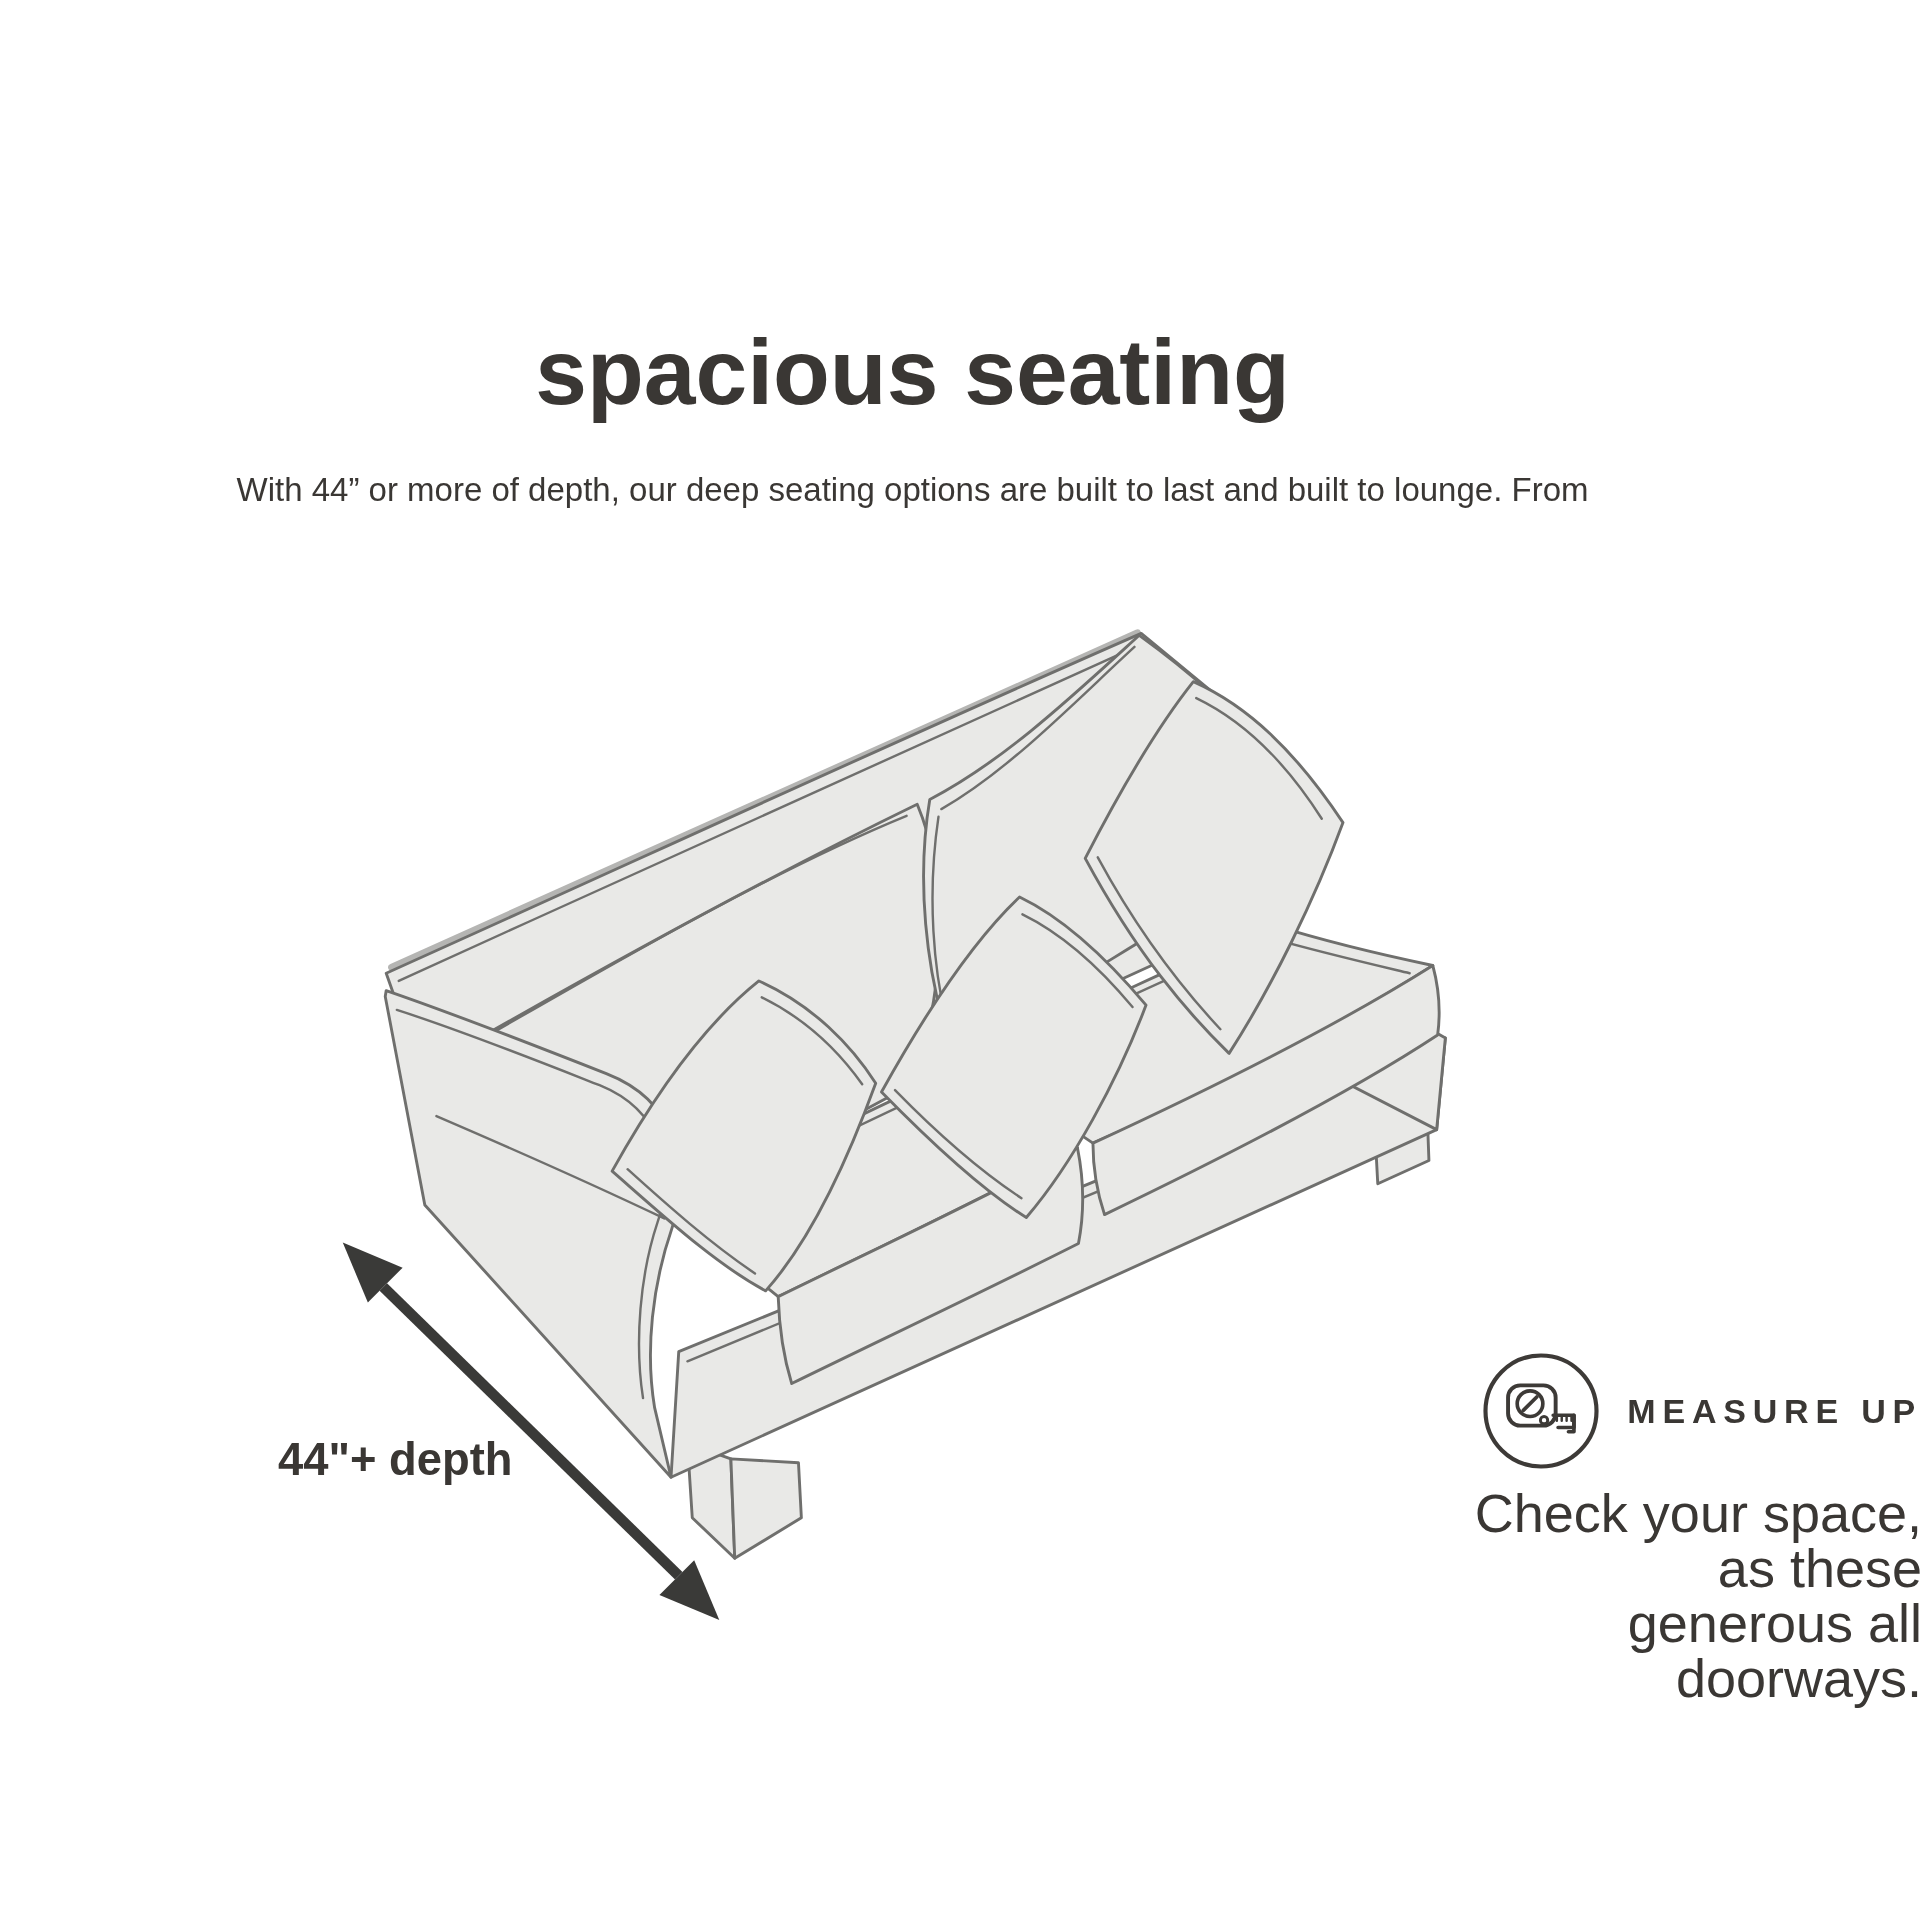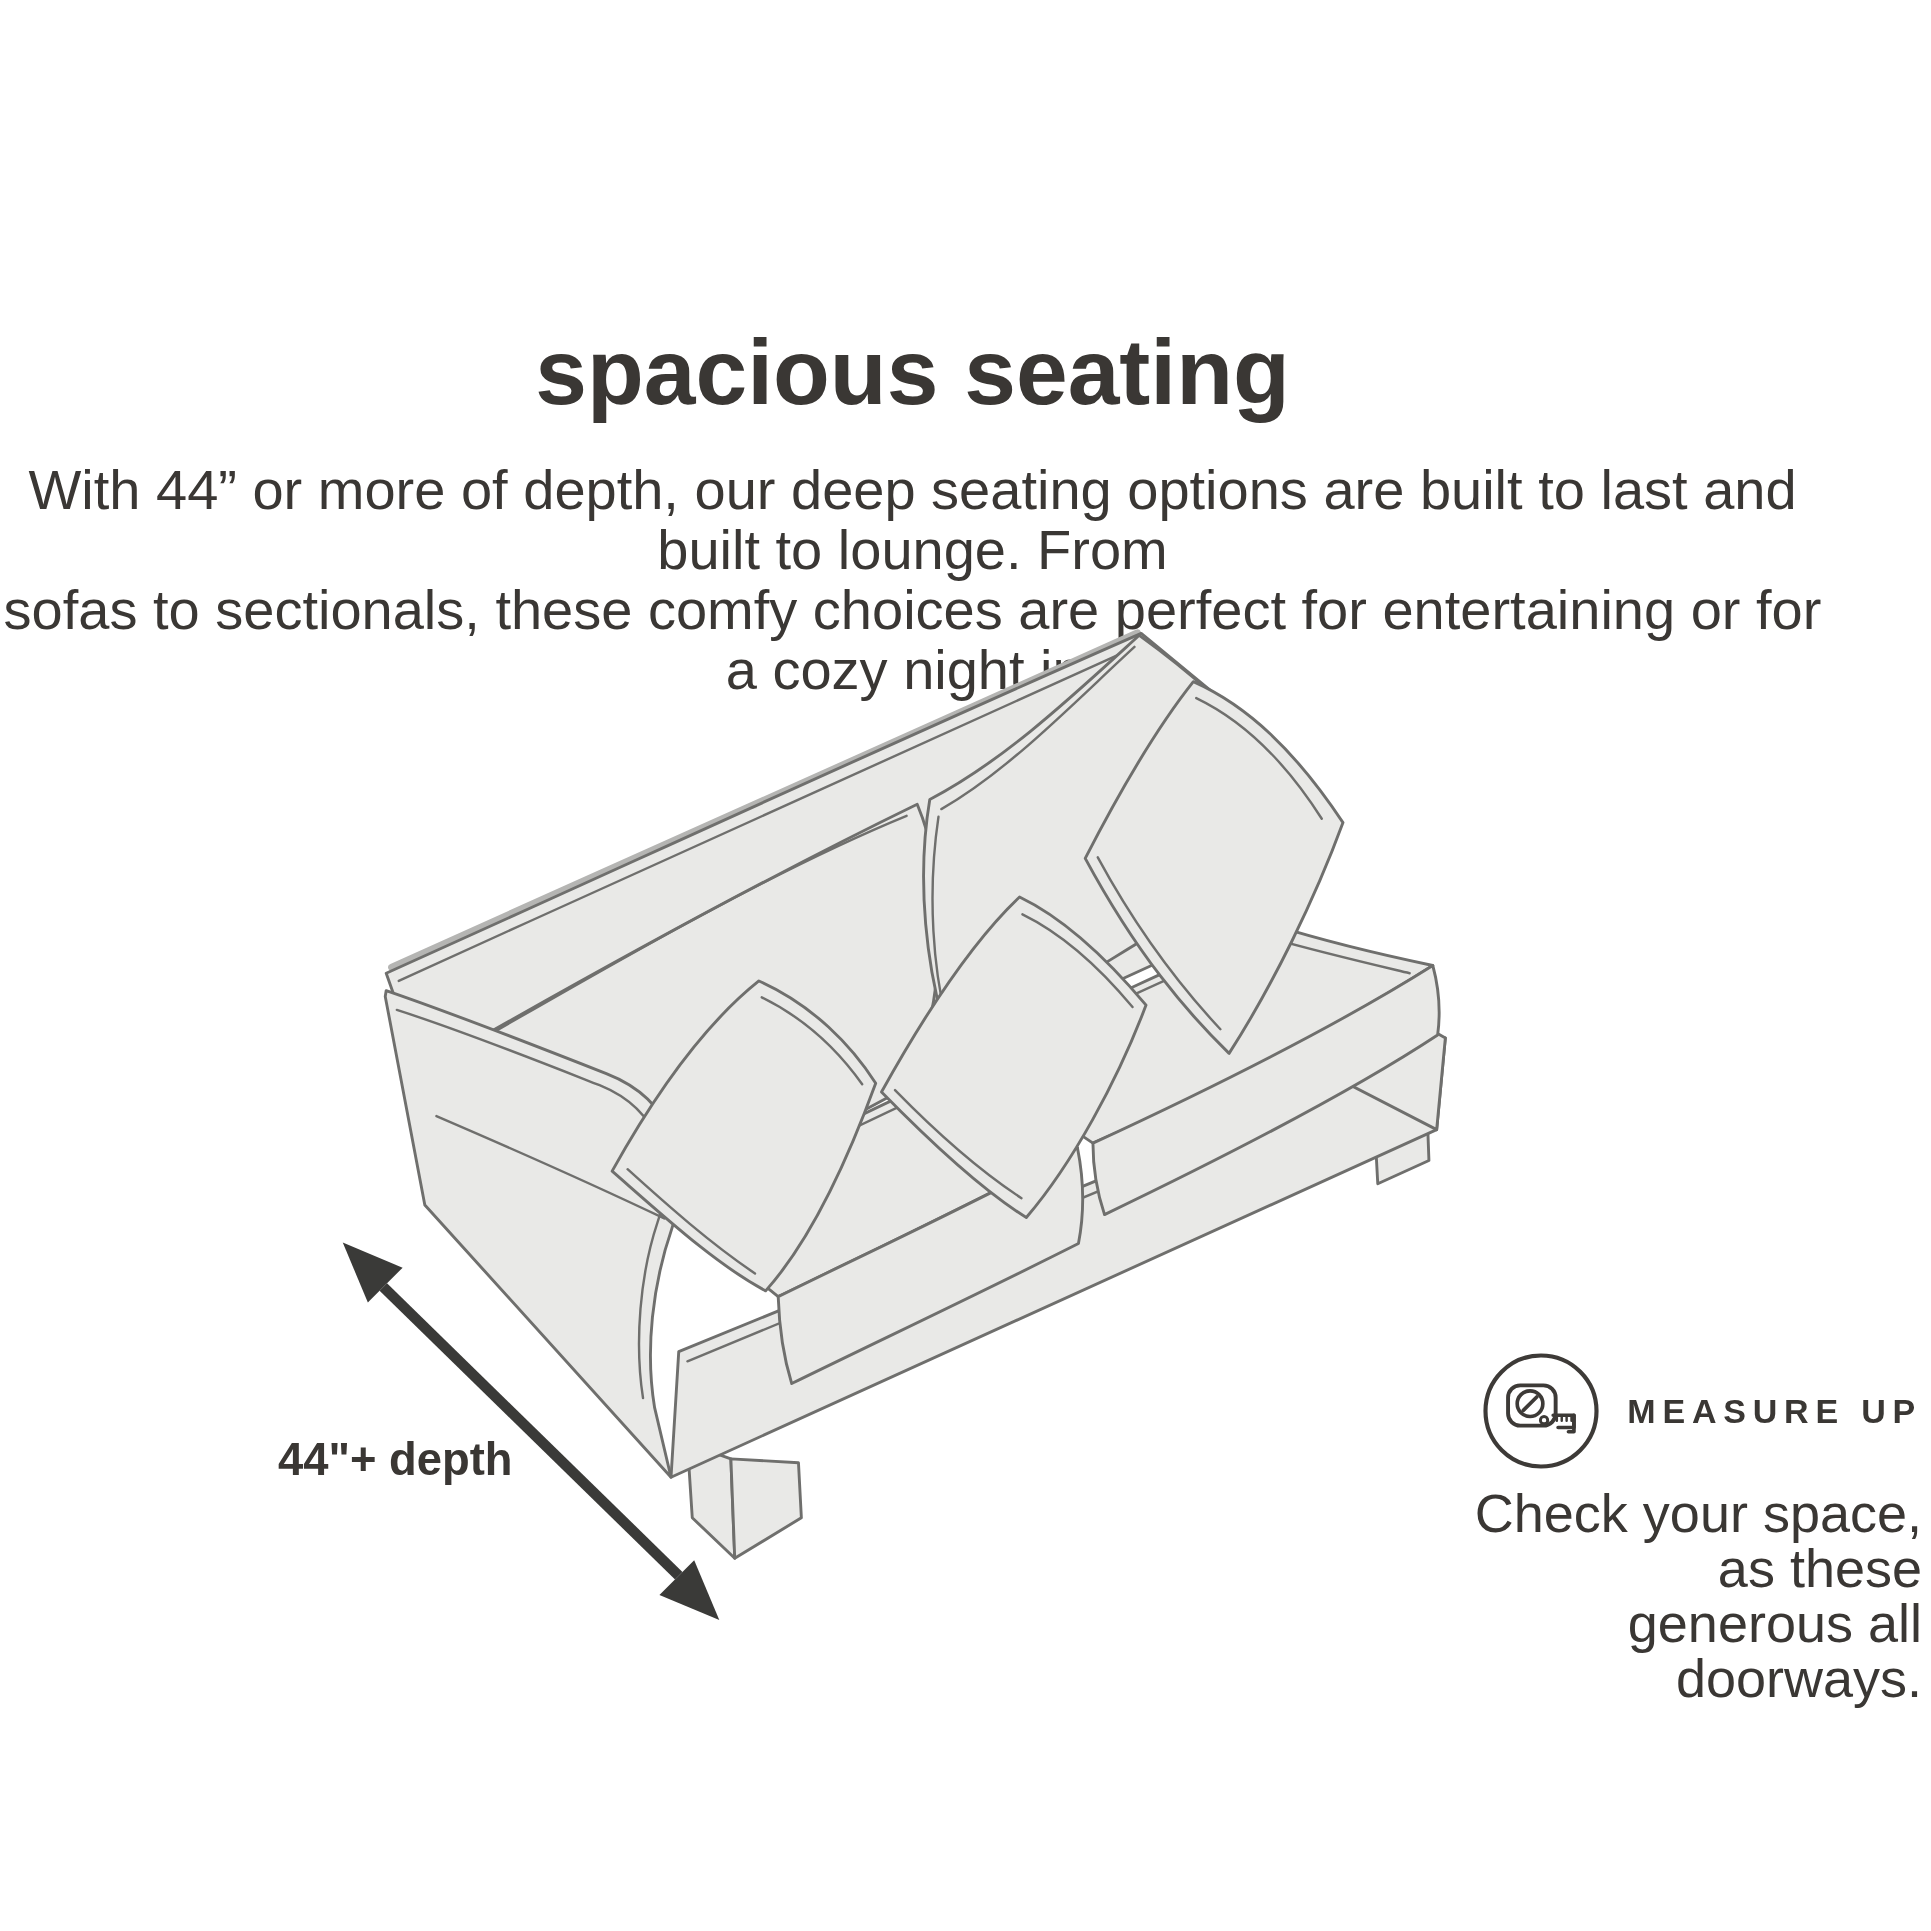--- a/index.html
+++ b/index.html
@@ -22,21 +22,21 @@
   }
   .title{
     position:absolute;top:326px;left:0;width:1825px;
     margin:0;text-align:center;
     font-size:93px;font-weight:bold;line-height:1;
     letter-spacing:0px;
   }
   .intro{
     position:absolute;top:460px;left:0;width:1825px;
     margin:0;text-align:center;
-    font-size:56px;line-height:60px;font-weight:400;
+    font-size:33px;line-height:60px;font-weight:400;
   }
   .intro .line{display:block;}
   .scene{position:absolute;left:0;top:0;width:1931px;height:1931px;}
   .ln{fill:var(--fill);stroke:var(--line);stroke-width:3;stroke-linejoin:round;}
   .ln2{fill:none;stroke:var(--line);stroke-width:2.5;stroke-linecap:round;}
   .band{fill:none;stroke:var(--band);stroke-width:8;stroke-linecap:round;}
   .arrow-line{stroke:var(--arrow);stroke-width:11;fill:none;}
   .arrow-head{fill:var(--arrow);stroke:none;}
   .depth-label{
     font-family:"Liberation Sans", sans-serif;
@@ -58,21 +58,20 @@
 </style>
 </head>
 <body>
 
 <div class="canvas">
 
   <h1 class="title">spacious seating</h1>
 
   <p class="intro">
     <span class="line">With 44” or more of depth, our deep seating options are built to last and built to lounge. From</span>
-    <span class="line">sofas to sectionals, these comfy choices are perfect for entertaining or for a cozy night in.</span>
   </p>
 
   <svg class="scene" viewBox="0 0 2000 2000" aria-hidden="true">
     <g>
 
       <path class="band" d="M 406,1002 C 665,886 928,766 1178,656"></path>
 
       <path class="ln" d="M 400,1008 C 662,890 926,768 1182,656 L 1296,750 L 1307,948 C 1060,1060 830,1166 648,1258 L 565,1298 L 472,1212 Z"></path>
       <path class="ln2" d="M 413,1016 C 668,900 925,782 1172,672 M 1283,762 L 1293,936"></path>
 

